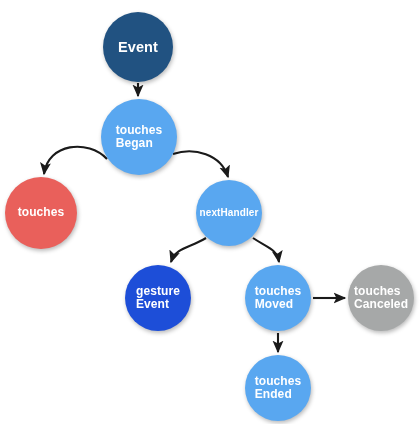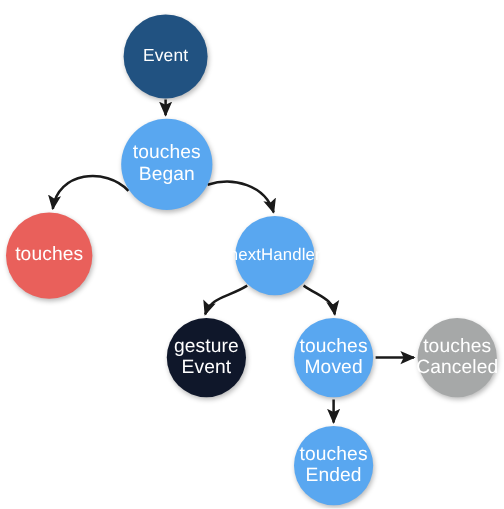--- a/index.html
+++ b/index.html
@@ -22,35 +22,36 @@
     width: 420px;
     height: 424px;
     pointer-events: none;
   }
   .node {
     position: absolute;
     border-radius: 50%;
     display: flex;
     align-items: center;
     justify-content: center;
-    text-align: center;
+    text-align: left;
     color: #ffffff;
     line-height: 1.12;
     box-sizing: border-box;
     box-shadow: 1px 2px 4px rgba(0,0,0,0.28);
     z-index: 2;
+    font-weight: bold;
   }
   .node-label {
     display: block;
     white-space: pre-line;
     letter-spacing: 0.1px;
   }
   .size-lg { font-size: 14.5px; }
-  .size-md { font-size: 16px; }
-  .size-sm { font-size: 14px; }
+  .size-md { font-size: 12px; }
+  .size-sm { font-size: 10px; }
 </style>
 </head>
 <body>
 
 <div id="canvas">
 
   <svg id="edges" viewBox="0 0 420 424">
     <defs>
       <marker id="arrowhead" markerWidth="7" markerHeight="7" refX="5.4" refY="3" orient="auto" markerUnits="strokeWidth">
         <path d="M 0 0.4 L 6 3 L 0 5.6 L 1.3 3 Z" fill="#1a1a1a"></path>
@@ -74,21 +75,21 @@
       <div class="node" style="left: 101px; top: 99px; width: 76px; height: 76px; background: rgb(89, 167, 240);">
         <span class="node-label size-md">touches
 Began</span>
       </div>
       <div class="node" style="left: 5px; top: 177px; width: 72px; height: 72px; background: rgb(233, 96, 91);">
         <span class="node-label size-md">touches</span>
       </div>
       <div class="node" style="left: 196px; top: 180px; width: 66px; height: 66px; background: rgb(89, 167, 240);">
         <span class="node-label size-sm">nextHandler</span>
       </div>
-      <div class="node" style="left: 139px; top: 265px; width: 66px; height: 66px; background: #0f172a;">
+      <div class="node" style="left: 125px; top: 265px; width: 66px; height: 66px; background: #1d4ed8;">
         <span class="node-label size-md">gesture
 Event</span>
       </div>
       <div class="node" style="left: 245px; top: 265px; width: 66px; height: 66px; background: rgb(89, 167, 240);">
         <span class="node-label size-md">touches
 Moved</span>
       </div>
       <div class="node" style="left: 348px; top: 265px; width: 66px; height: 66px; background: rgb(166, 168, 168);">
         <span class="node-label size-md">touches
 Canceled</span>

